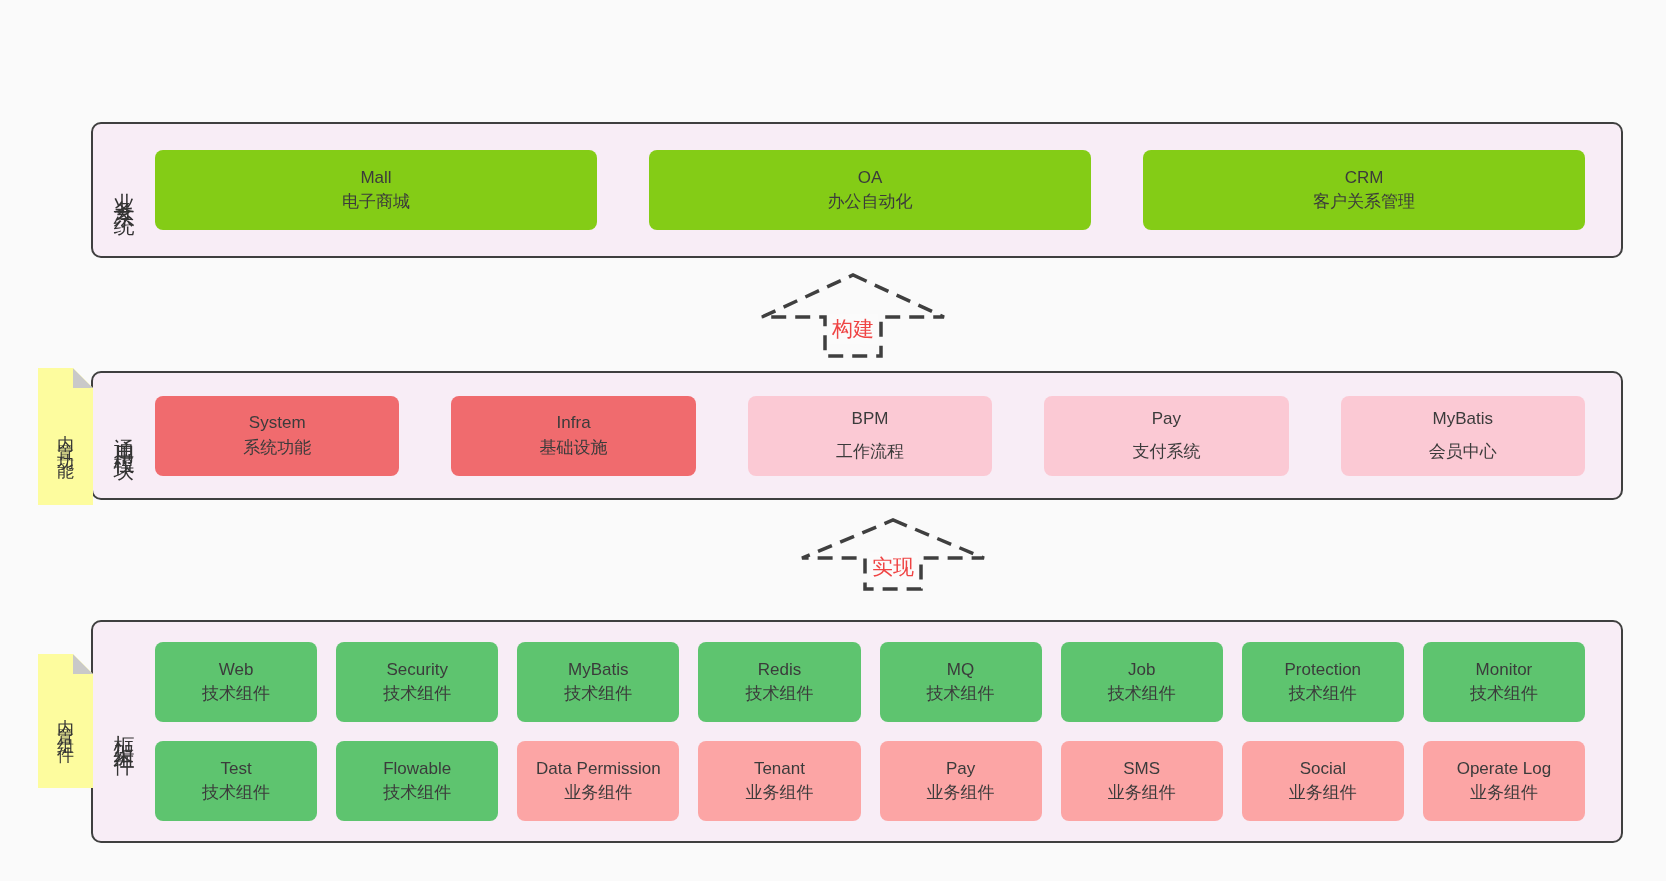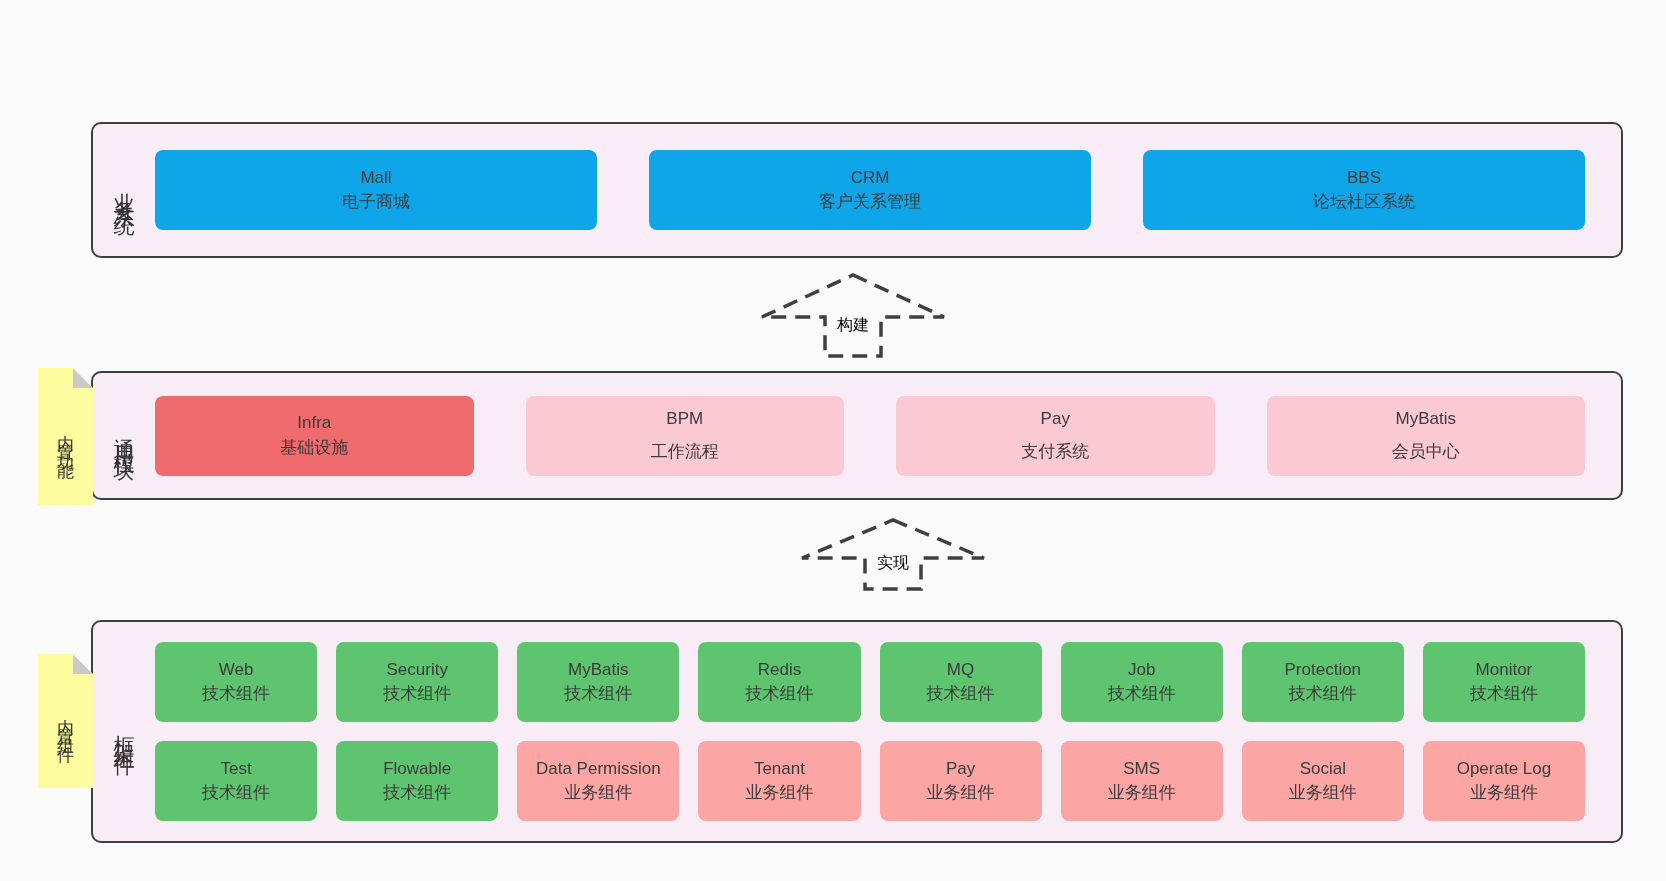--- a/index.html
+++ b/index.html
@@ -29,21 +29,21 @@
     flex:1;display:grid;grid-template-columns:repeat(8,1fr);
     column-gap:37px;row-gap:23px;grid-auto-rows:80px;
     align-content:center;padding-right:36px;gap:19px;
   }
   .box{
     flex:1;height:80px;border-radius:8px;
     display:flex;flex-direction:column;justify-content:center;align-items:center;
     font-size:17px;line-height:1.42;text-align:center;color:#3b3b3b;
     padding:0 4px;box-sizing:border-box;
   }
-  .blue{background:#0ea5e9;}
+  .blue{background:#84cc16;}
   .red{background:#f06b6e;}
   .pink{background:#fbc9d4;gap:8px;}
   .green{background:#5ec46f;}
   .lightgreen{background:#fca5a5;}
   .note{
     position:absolute;left:38px;width:55px;box-sizing:border-box;
     background:#fdfc9e;z-index:3;
     clip-path:polygon(0 0,calc(100% - 20px) 0,100% 20px,100% 100%,0 100%);
     display:flex;align-items:center;justify-content:center;
   }
@@ -56,57 +56,61 @@
   .note-text{
     writing-mode:vertical-rl;text-orientation:upright;
     font-size:17px;letter-spacing:9px;color:#333;padding-top:6px;
   }
   .arrow{position:absolute;}
   .arrow-1{left:758px;top:270px;width:190px;height:90px;}
   .arrow-2{left:798px;top:516px;width:190px;height:76px;}
   .arrow svg{display:block;width:100%;height:100%;}
   .arrow-label{
     position:absolute;left:50%;transform:translateX(-50%);
-    background:#fbfbfb;padding:1px 4px;font-size:16px;color:#000000;white-space:nowrap;
+    background:#fbfbfb;padding:1px 4px;font-size:21px;color:#ef4444;white-space:nowrap;
   }
   .arrow-1 .arrow-label{top:44px;}
   .arrow-2 .arrow-label{top:36px;}
 </style>
 </head>
 <body>
 
 <div class="layer layer-1">
   <div class="layer-label">业务系统</div>
   <div class="boxes">
     <div class="box blue">
       <span>Mall</span>
       <span>电子商城</span>
     </div>
     <div class="box blue">
+      <span>OA</span>
+      <span>办公自动化</span>
+    </div>
+    <div class="box blue">
       <span>CRM</span>
       <span>客户关系管理</span>
-    </div>
-    <div class="box blue">
-      <span>BBS</span>
-      <span>论坛社区系统</span>
     </div>
   </div>
 </div>
 
 <div class="arrow arrow-1">
   <svg viewBox="0 0 190 90">
     <path d="M95,5 L186,47 L123,47 L123,86 L67,86 L67,47 L4,47 Z" fill="none" stroke="#3f3f3f" stroke-width="3.5" stroke-dasharray="15 9" stroke-linejoin="miter"></path>
   </svg>
   <span class="arrow-label">构建</span>
 </div>
 
 <div class="layer layer-2">
   <div class="layer-label">通用模块</div>
   <div class="boxes">
     <div class="box red">
+      <span>System</span>
+      <span>系统功能</span>
+    </div>
+    <div class="box red">
       <span>Infra</span>
       <span>基础设施</span>
     </div>
     <div class="box pink">
       <span>BPM</span>
       <span>工作流程</span>
     </div>
     <div class="box pink">
       <span>Pay</span>
       <span>支付系统</span>

